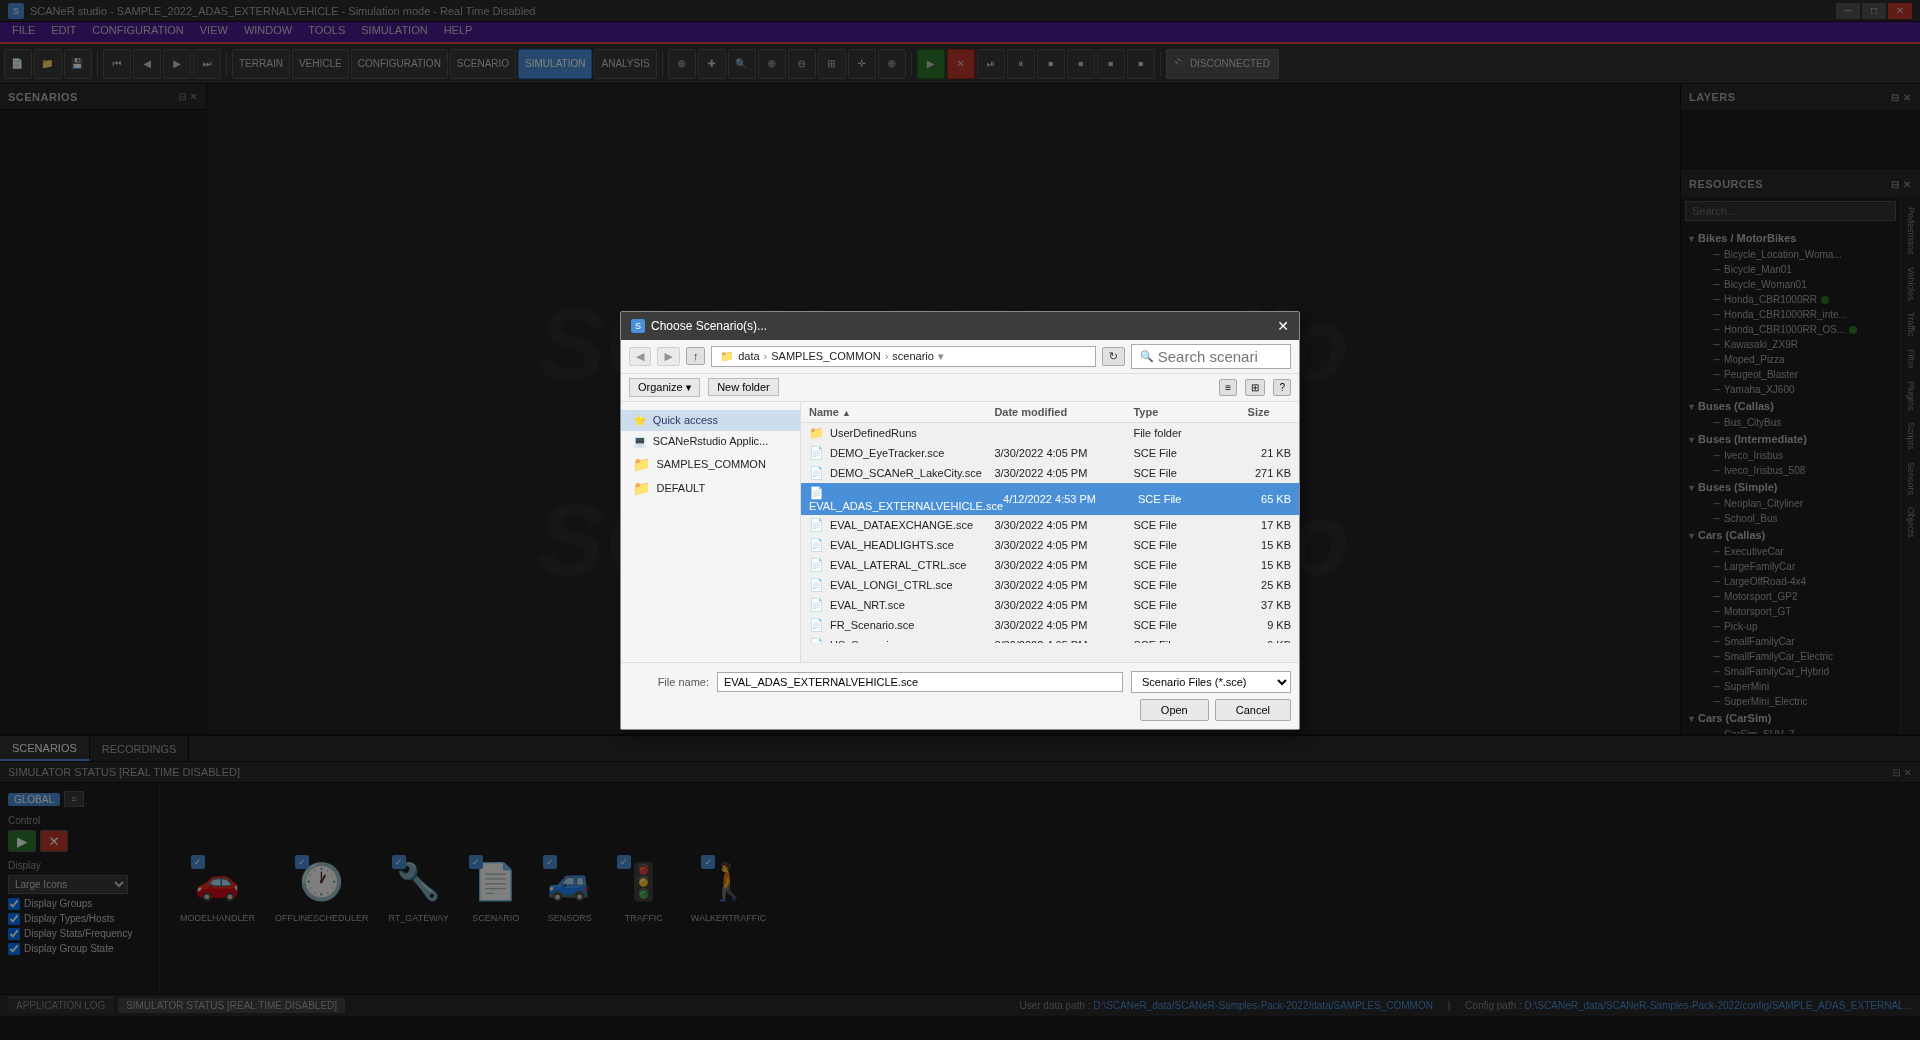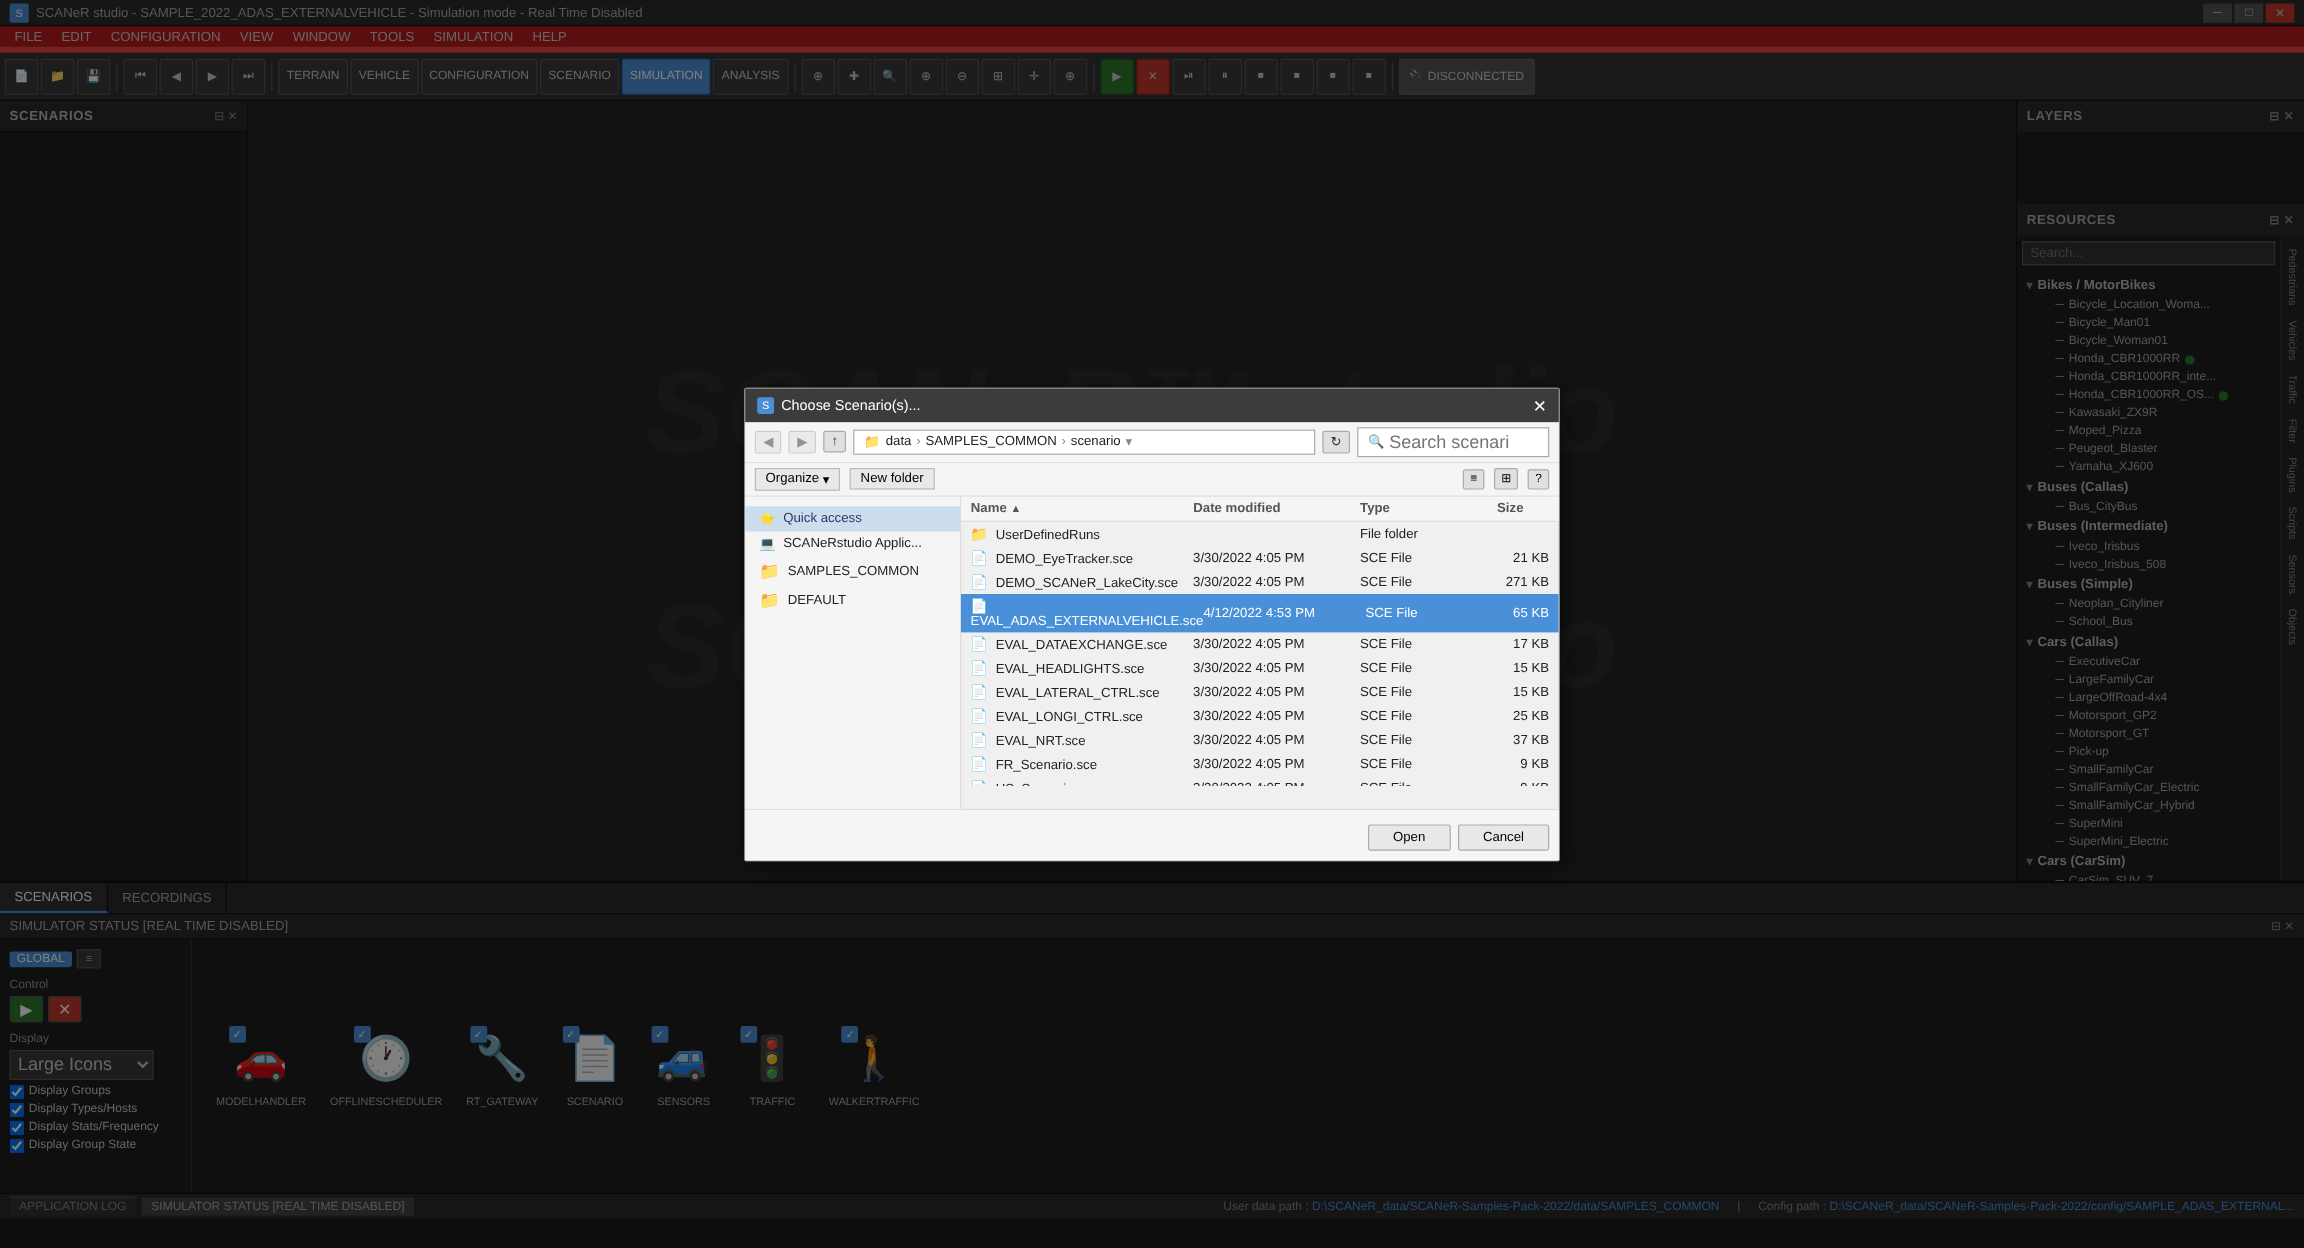--- a/index.html
+++ b/index.html
@@ -7,21 +7,21 @@
 
     
     #titlebar { background: #2d2d2d; height: 22px; display: flex; align-items: center; padding: 0 8px; font-size: 11px; color: #aaa; border-bottom: 1px solid #111; }
     #titlebar .icon { width: 16px; height: 16px; background: #4a90d9; margin-right: 6px; border-radius: 2px; display: flex; align-items: center; justify-content: center; color: white; font-size: 9px; }
     #titlebar .title { flex: 1; }
     #titlebar .win-btns { display: flex; gap: 2px; }
     #titlebar .win-btn { width: 24px; height: 16px; background: #555; border: none; color: #ccc; font-size: 10px; cursor: pointer; display: flex; align-items: center; justify-content: center; }
     #titlebar .win-btn.close { background: #c0392b; }
 
     
-    #menubar { background: #b91c1c; height: 22px; display: flex; align-items: center; padding: 0 4px; border-bottom: 5px solid #ef4444; font-size: 11px; }
+    #menubar { background: #4c1d95; height: 22px; display: flex; padding: 0 4px; border-bottom: 2px solid #ef4444; font-size: 11px; }
     .menu-item { padding: 2px 8px; color: #ccc; cursor: pointer; }
 
     
     #toolbar { background: #333; height: 40px; display: flex; align-items: center; padding: 0 4px; border-bottom: 1px solid #111; gap: 2px; }
     .tb-btn { background: #3a3a3a; border: 1px solid #555; color: #ccc; padding: 3px 6px; cursor: pointer; font-size: 10px; height: 30px; display: flex; align-items: center; justify-content: center; min-width: 28px; border-radius: 2px; }
     .tb-btn.active { background: #4a90d9; color: white; border-color: #2a70c9; }
     .tb-separator { width: 1px; height: 24px; background: #555; margin: 0 3px; }
     .tb-btn.red { background: #c0392b; border-color: #a02020; }
     .tb-btn.disconnected { background: #555; border-color: #666; padding: 3px 8px; font-size: 10px; }
 
@@ -40,21 +40,21 @@
     #bottom { height: 260px; background: #1a1a1a; border-top: 2px solid #111; display: flex; flex-direction: column; }
     #bottom-tabs { display: flex; background: #2a2a2a; border-bottom: 1px solid #111; height: 26px; }
     .bottom-tab { padding: 4px 12px; font-size: 11px; color: #aaa; cursor: pointer; border-right: 1px solid #111; display: flex; align-items: center; }
     .bottom-tab.active { background: #333; color: #fff; border-bottom: 2px solid #4a90d9; }
     .sim-header { background: #2a2a2a; padding: 4px 8px; font-size: 11px; color: #aaa; display: flex; align-items: center; justify-content: space-between; border-bottom: 1px solid #111; }
     .global-row { display: flex; align-items: center; gap: 4px; margin-bottom: 8px; }
     .global-badge { background: #4a90d9; color: white; padding: 1px 6px; font-size: 10px; border-radius: 2px; }
     .sim-btn { background: #4a4a4a; border: 1px solid #555; color: white; width: 28px; height: 22px; cursor: pointer; display: flex; align-items: center; justify-content: center; border-radius: 2px; }
     .sim-btn.green { background: #2d7a2d; }
     .sim-btn.red-btn { background: #c0392b; }
-    .display-select { background: #3a3a3a; border: 1px solid #555; color: #ccc; font-size: 15px; width: 120px; padding: 2px; }
+    .display-select { background: #3a3a3a; border: 1px solid #555; color: #ccc; font-size: 10px; width: 120px; padding: 2px; }
     .checkbox-row { display: flex; align-items: flex-start; gap: 4px; font-size: 10px; color: #ccc; margin-top: 3px; }
     .checkbox-row input { width: 12px; height: 12px; }
     .module { display: flex; flex-direction: column; align-items: center; gap: 4px; }
 
     
     #statusbar { height: 22px; background: #2a2a2a; border-top: 1px solid #111; display: flex; align-items: center; padding: 0 8px; font-size: 10px; color: #888; }
     .side-tab { writing-mode: vertical-rl; font-size: 9px; color: #888; padding: 6px 2px; cursor: pointer; }
 
     
     .resources-search { padding: 4px; }
@@ -558,19 +558,26 @@
             <div class="col-name"><span class="file-icon">📄</span>US_Scenario.sce</div>
             <div class="col-date">3/30/2022 4:05 PM</div>
             <div class="col-type">SCE File</div>
             <div class="col-size">9 KB</div>
           </div>
         </div>
       </div>
     </div>
 
     <div class="modal-footer">
+      <div class="footer-row">
+        <span class="footer-label">File name:</span>
+        <input type="text" class="footer-input" value="EVAL_ADAS_EXTERNALVEHICLE.sce" style="">
+        <select class="footer-select">
+          <option>Scenario Files (*.sce)</option>
+        </select>
+      </div>
       <div class="footer-btns">
         <button class="footer-btn open">Open</button>
         <button class="footer-btn cancel">Cancel</button>
       </div>
     </div>
   </div>
 </div>
 
 </body></html>

